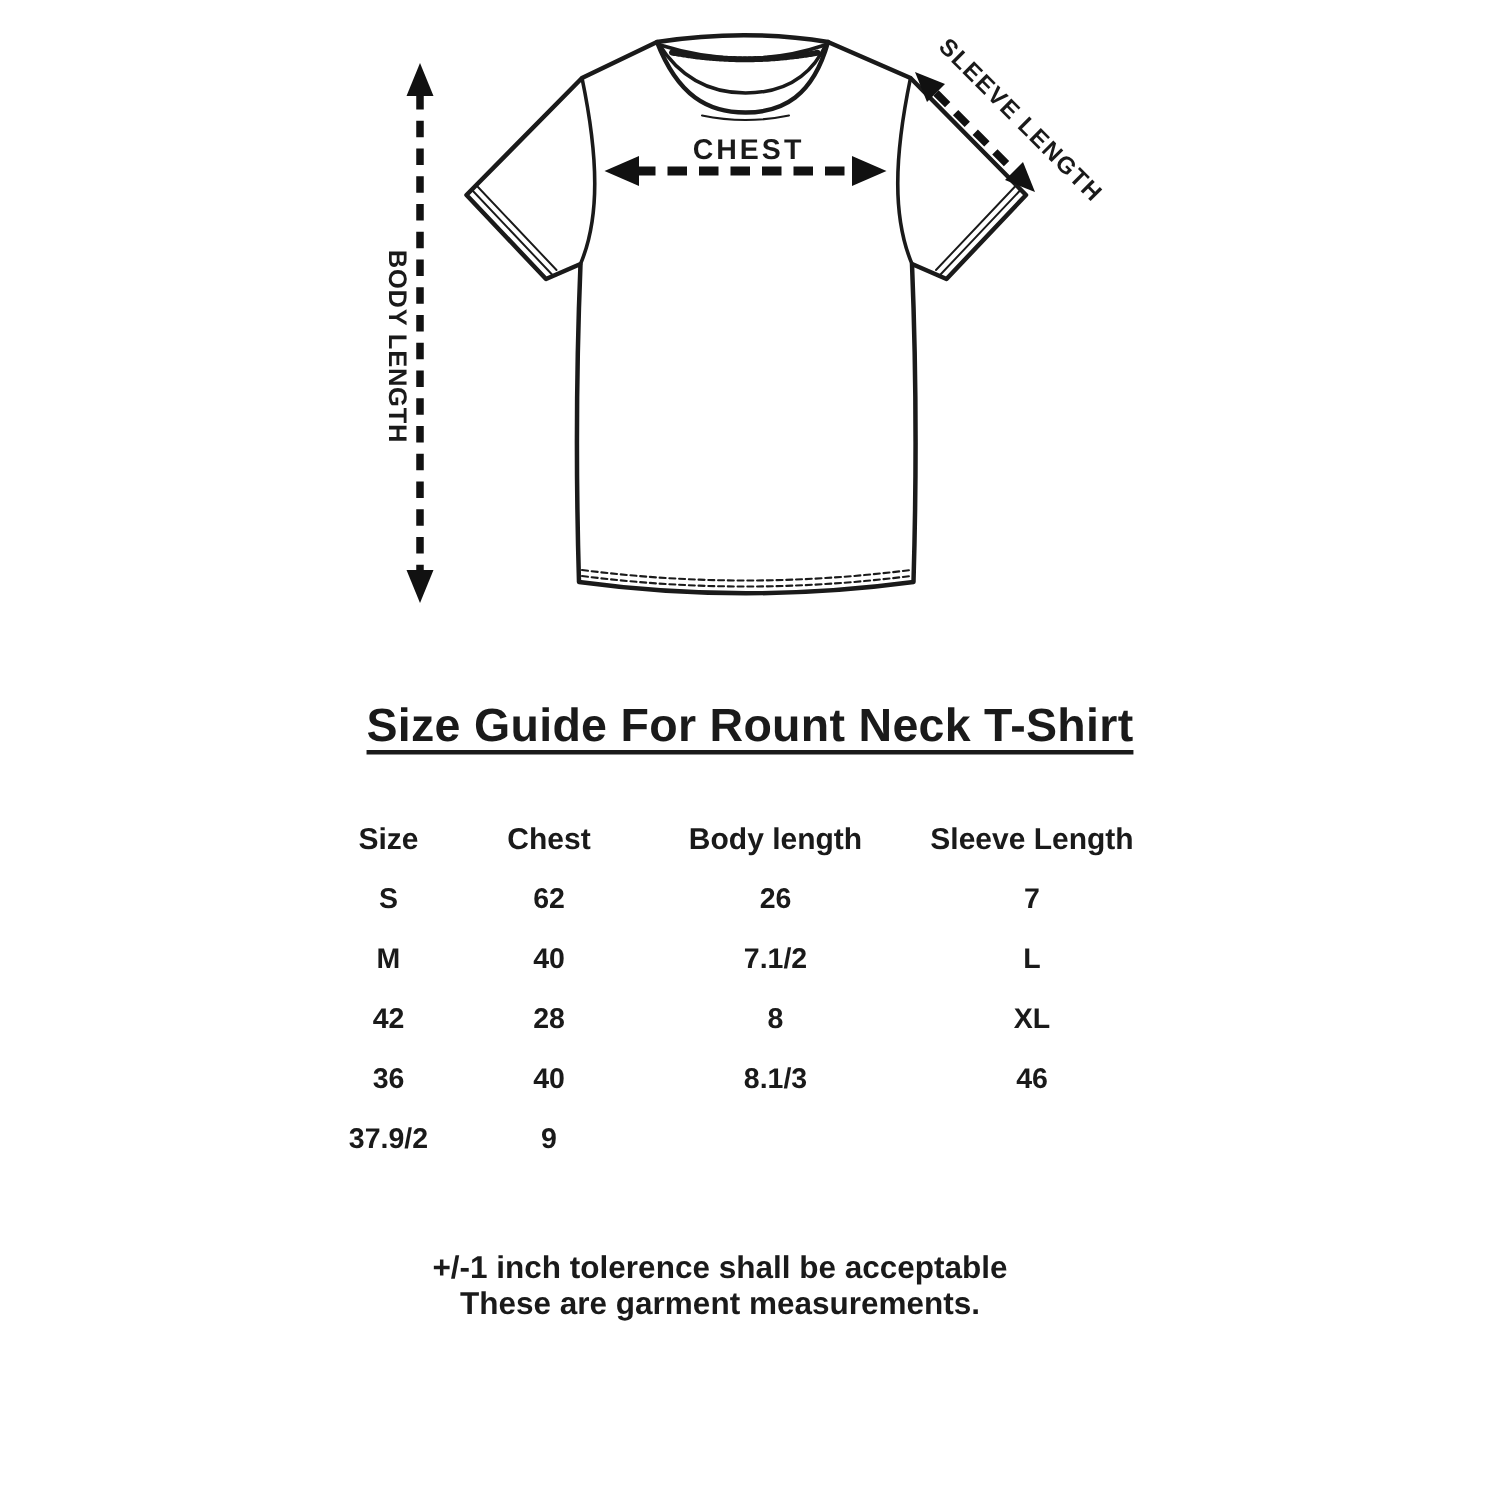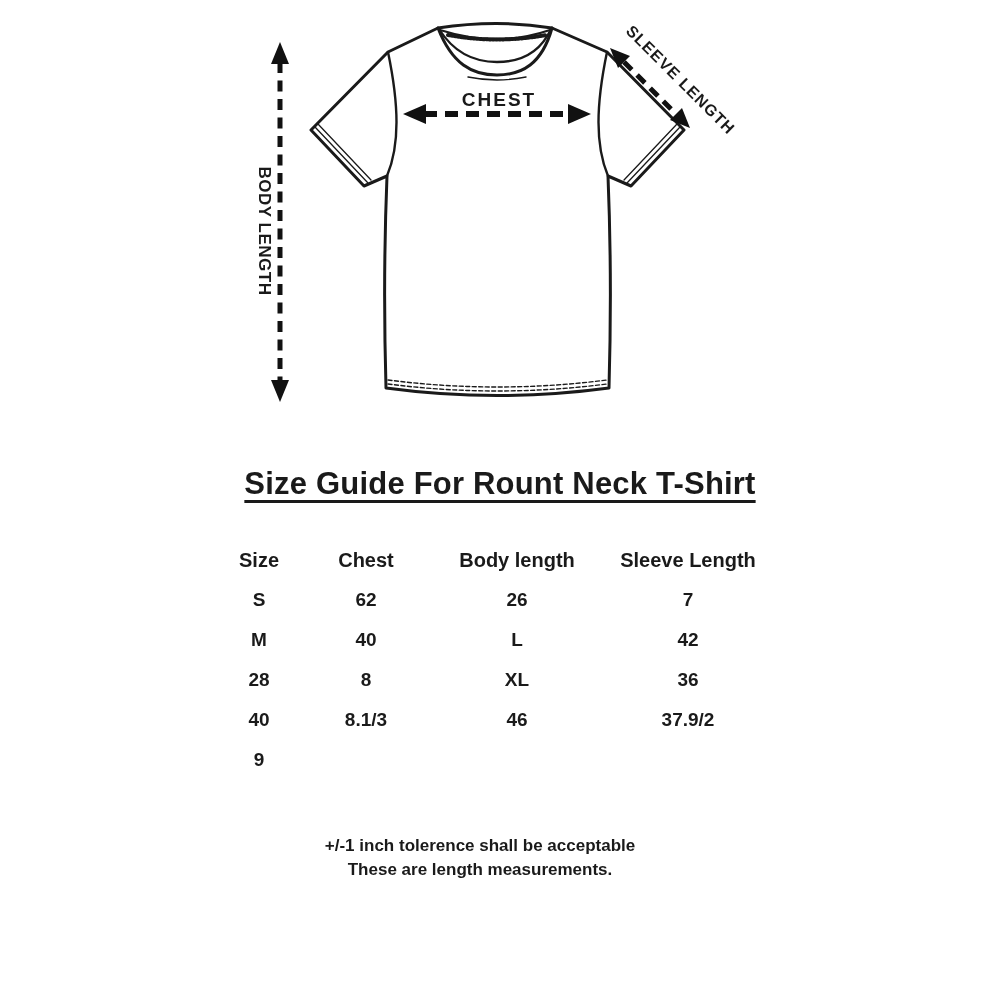--- a/index.html
+++ b/index.html
@@ -61,21 +61,21 @@
   }
   .size-table .header-cell {
     font-size: 20px;
   }
   .footer-note {
     position: absolute;
     top: 834px;
     left: 200px;
     width: 560px;
     text-align: center;
-    font-size: 17px;
+    font-size: 21px;
     font-weight: 700;
     line-height: 24px;
   }
 </style>
 </head>
 <body>
 
 <div class="canvas">
 
   <svg class="diagram" width="1000" height="445" viewBox="0 0 1000 445">
@@ -136,34 +136,35 @@
     <div class="cell header-cell">Body length</div>
     <div class="cell header-cell">Sleeve Length</div>
 
     <div class="cell">S</div>
     <div class="cell">62</div>
     <div class="cell">26</div>
     <div class="cell">7</div>
 
     <div class="cell">M</div>
     <div class="cell">40</div>
+    <div class="cell">7.1/2</div>
 
     <div class="cell">L</div>
     <div class="cell">42</div>
     <div class="cell">28</div>
     <div class="cell">8</div>
 
     <div class="cell">XL</div>
     <div class="cell">36</div>
     <div class="cell">40</div>
     <div class="cell">8.1/3</div>
 
     <div class="cell">46</div>
     <div class="cell">37.9/2</div>
     <div class="cell">9</div>
   </div>
 
   <div class="footer-note">
     <div>+/-1 inch tolerence shall be acceptable</div>
-    <div>These are length measurements.</div>
+    <div>These are garment measurements.</div>
   </div>
 
 </div>
 
 </body></html>

